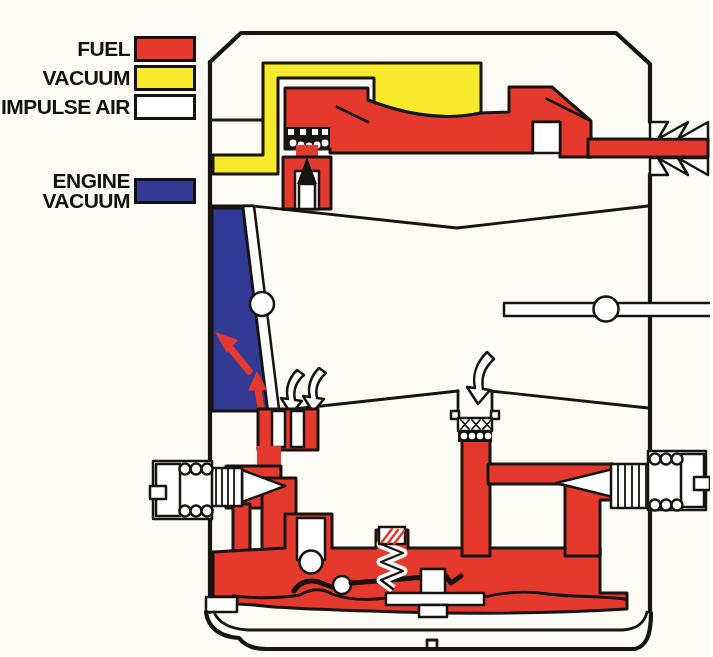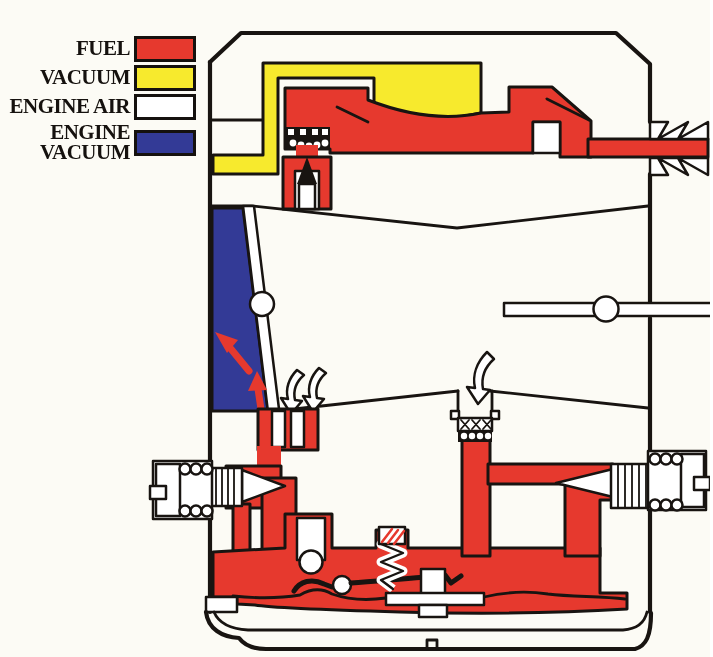--- a/index.html
+++ b/index.html
@@ -1,26 +1,26 @@
 <!DOCTYPE html>
 <html style="--c-fuel: #e6392e; --c-impulse: #f7ea2d; --c-intake_air: #ffffff; --c-engine_vacuum: #333a96; --c-outline: #181411; --c-background: #fcfbf5;"><head>
 <meta charset="utf-8">
 <style>
   html,body{margin:0;padding:0;}
   .canvas{position:relative;width:710px;height:657px;overflow:hidden;
-          font-family:Liberation Serif, serif;}
+          font-family:Liberation Sans, sans-serif;}
   
   .legend{position:absolute;left:0;top:36px;width:205px;display:flex;
           flex-direction:column;gap:3px;z-index:5;}
   .legend-row{display:flex;align-items:center;}
   .legend-label{width:130px;text-align:right;font-size:21px;font-weight:600;
                 color:#15110e;letter-spacing:-0.5px;line-height:0.95;
                 padding-right:4px;}
   .legend-swatch{width:62px;height:26px;border:3px solid #15110e;box-sizing:border-box;}
-  .row-tall{align-items:center;}
+  .row-tall{align-items:center;margin-top:48px;}
   
   svg{position:absolute;left:0;top:0;}
   .red{fill:var(--c-fuel);stroke:var(--c-outline);stroke-width:3;stroke-linejoin:round;}
   .yel{fill:var(--c-impulse);stroke:var(--c-outline);stroke-width:3;stroke-linejoin:round;}
   .blu{fill:var(--c-engine_vacuum);stroke:var(--c-outline);stroke-width:3;stroke-linejoin:round;}
   .wht{fill:#ffffff;stroke:var(--c-outline);stroke-width:2.5;stroke-linejoin:round;}
   .ln{fill:none;stroke:var(--c-outline);stroke-width:2.8;stroke-linejoin:round;stroke-linecap:round;}
   .ln4{stroke-width:4.2;}
   .blk{fill:var(--c-outline);stroke:none;}
   .redfill{fill:var(--c-fuel);stroke:none;}
@@ -36,21 +36,21 @@
   <div class="legend">
     <div class="legend-row">
       <div class="legend-label">FUEL</div>
       <div class="legend-swatch" style="background: rgb(230, 57, 46);"></div>
     </div>
     <div class="legend-row">
       <div class="legend-label">VACUUM</div>
       <div class="legend-swatch" style="background: rgb(247, 234, 45);"></div>
     </div>
     <div class="legend-row">
-      <div class="legend-label">ENGINE AIR</div>
+      <div class="legend-label">IMPULSE AIR</div>
       <div class="legend-swatch" style="background: rgb(255, 255, 255);"></div>
     </div>
     <div class="legend-row row-tall">
       <div class="legend-label">ENGINE VACUUM</div>
       <div class="legend-swatch" style="background: rgb(51, 58, 150);"></div>
     </div>
   </div>
 
   <svg width="713" height="657" viewBox="0 0 713 657">
 

